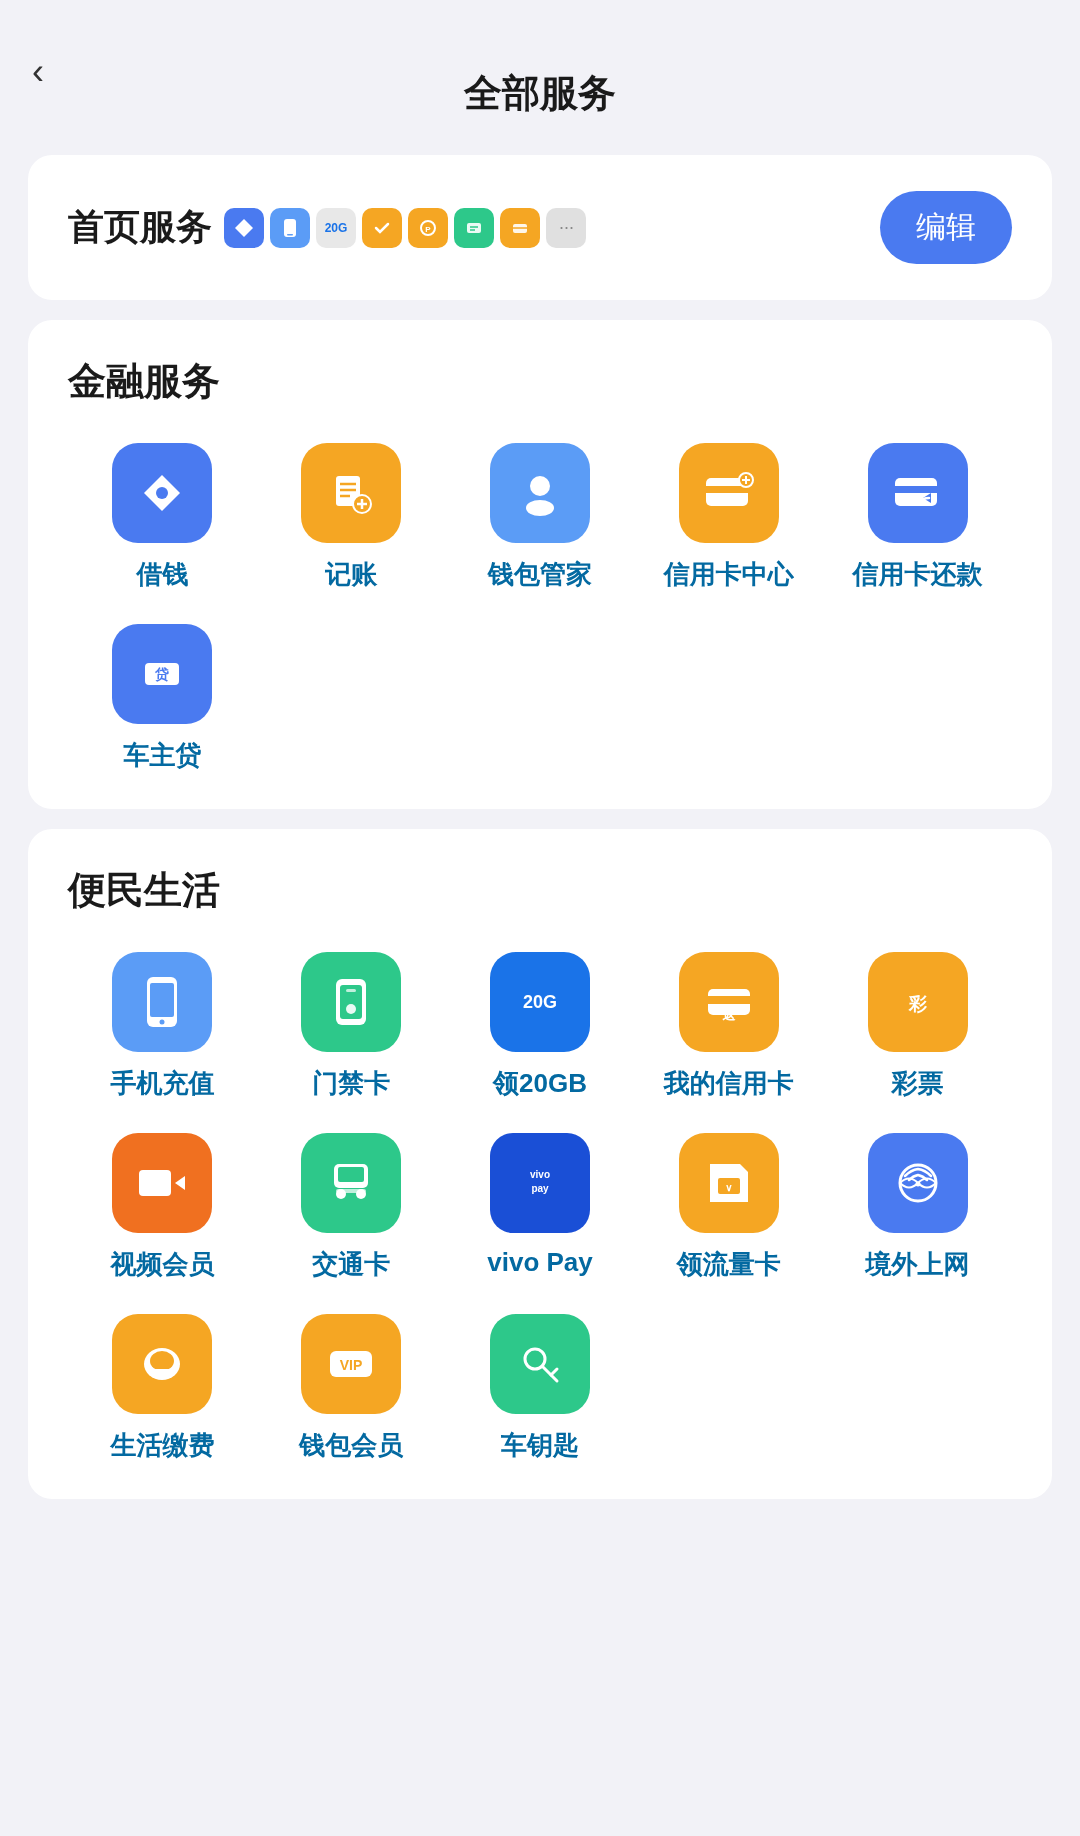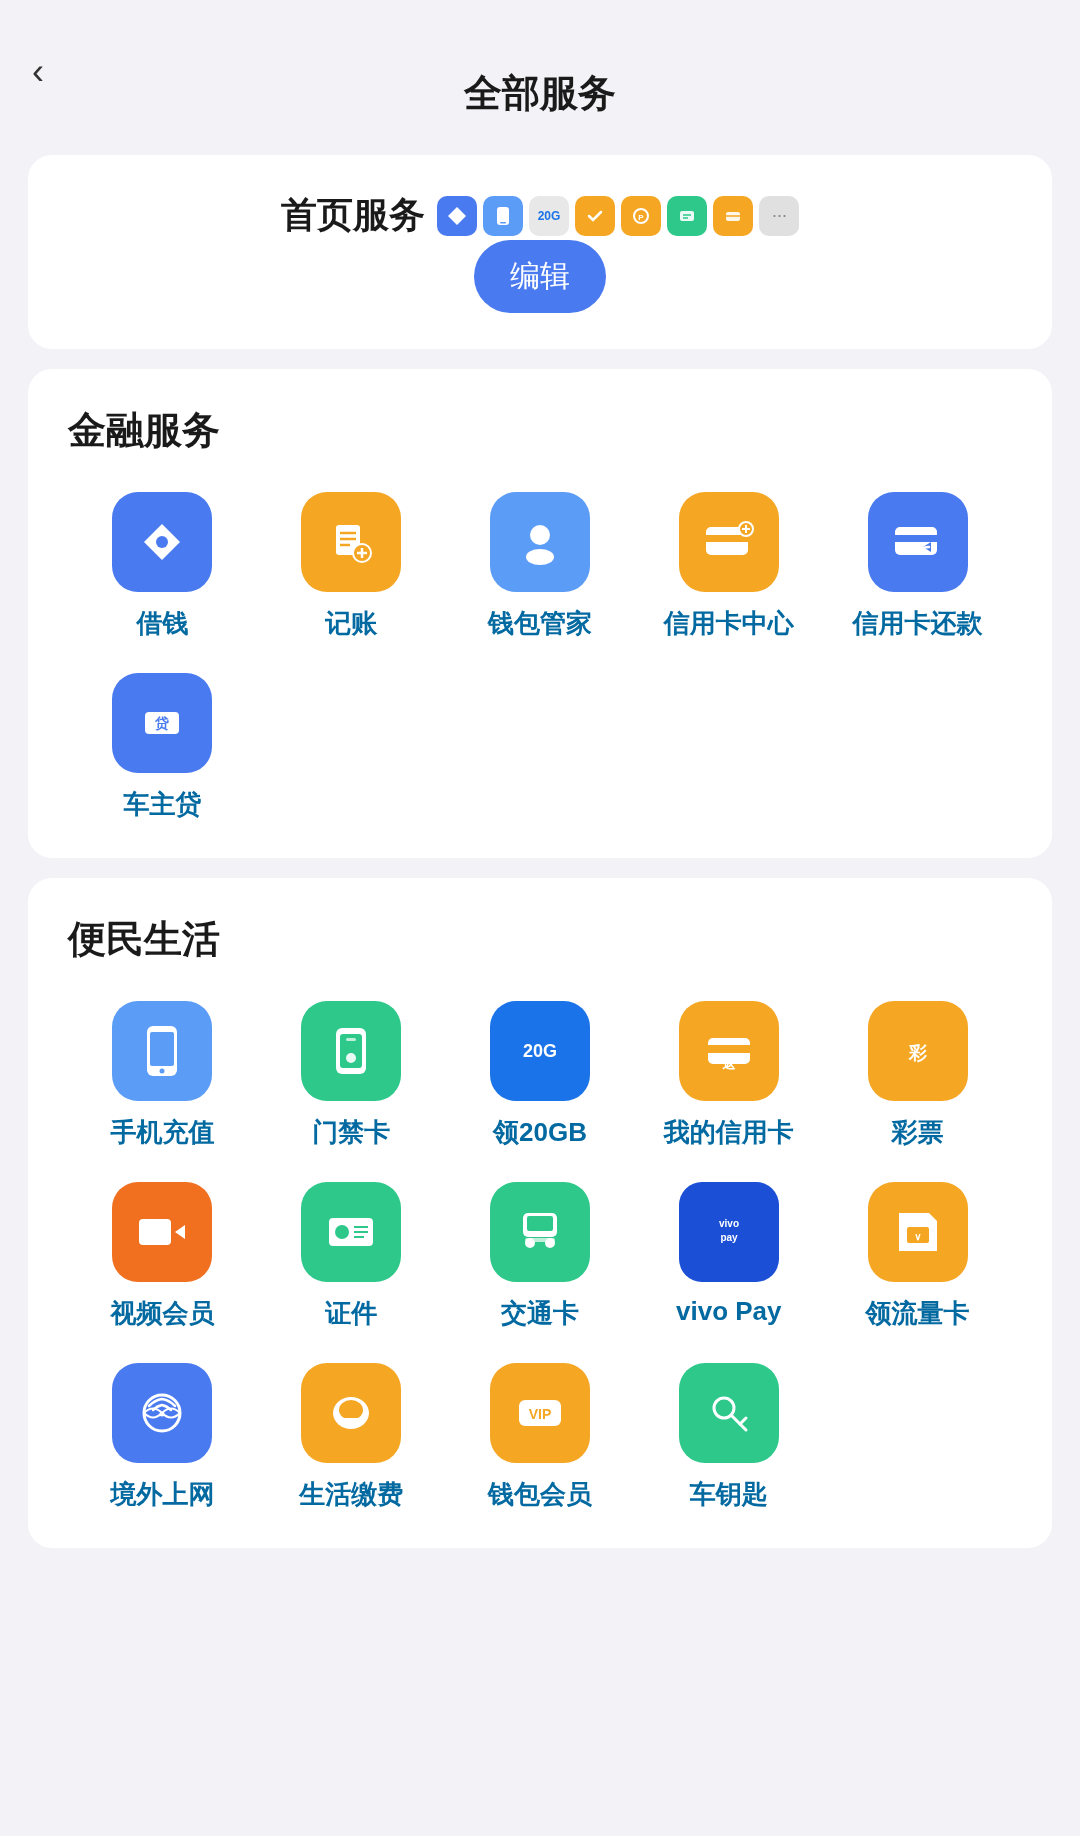--- a/index.html
+++ b/index.html
@@ -36,21 +36,20 @@
     .card {
       background: #fff;
       border-radius: 24px;
       margin: 20px 28px;
       padding: 36px 40px;
     }
     .homepage-services {
       display: flex;
       align-items: center;
       justify-content: space-between;
-      flex-direction: column;
     }
     .homepage-left {
       display: flex;
       align-items: center;
       gap: 12px;
       flex: 1;
     }
     .homepage-title {
       font-size: 36px;
       font-weight: 700;
@@ -318,32 +317,20 @@
     <div class="service-item">
       <div class="service-icon" style="background:#f07020;">
         <svg width="54" height="54" viewBox="0 0 54 54">
           <rect x="4" y="14" width="32" height="26" rx="4" fill="white"></rect>
           <polygon points="40,27 50,20 50,34" fill="white"></polygon>
         </svg>
       </div>
       <span class="service-label">视频会员</span>
     </div>
 
-    <div class="service-item">
-      <div class="service-icon" style="background:#2dc88a;">
-        <svg width="54" height="54" viewBox="0 0 54 54">
-          <rect x="5" y="13" width="44" height="28" rx="4" fill="white"></rect>
-          <circle cx="18" cy="27" r="7" fill="#2dc88a"></circle>
-          <line x1="30" y1="22" x2="44" y2="22" stroke="#2dc88a" stroke-width="2"></line>
-          <line x1="30" y1="27" x2="44" y2="27" stroke="#2dc88a" stroke-width="2"></line>
-          <line x1="30" y1="32" x2="40" y2="32" stroke="#2dc88a" stroke-width="2"></line>
-        </svg>
-      </div>
-      <span class="service-label">证件</span>
-    </div>
 
     <div class="service-item">
       <div class="service-icon" style="background:#2dc88a;">
         <svg width="54" height="54" viewBox="0 0 54 54">
           <rect x="10" y="8" width="34" height="24" rx="5" fill="white"></rect>
           <rect x="14" y="11" width="26" height="15" rx="2" fill="#2dc88a"></rect>
           <circle cx="17" cy="38" r="5" fill="white"></circle>
           <circle cx="37" cy="38" r="5" fill="white"></circle>
           <rect x="12" y="33" width="30" height="4" rx="2" fill="white" opacity="0.7"></rect>
         </svg>

